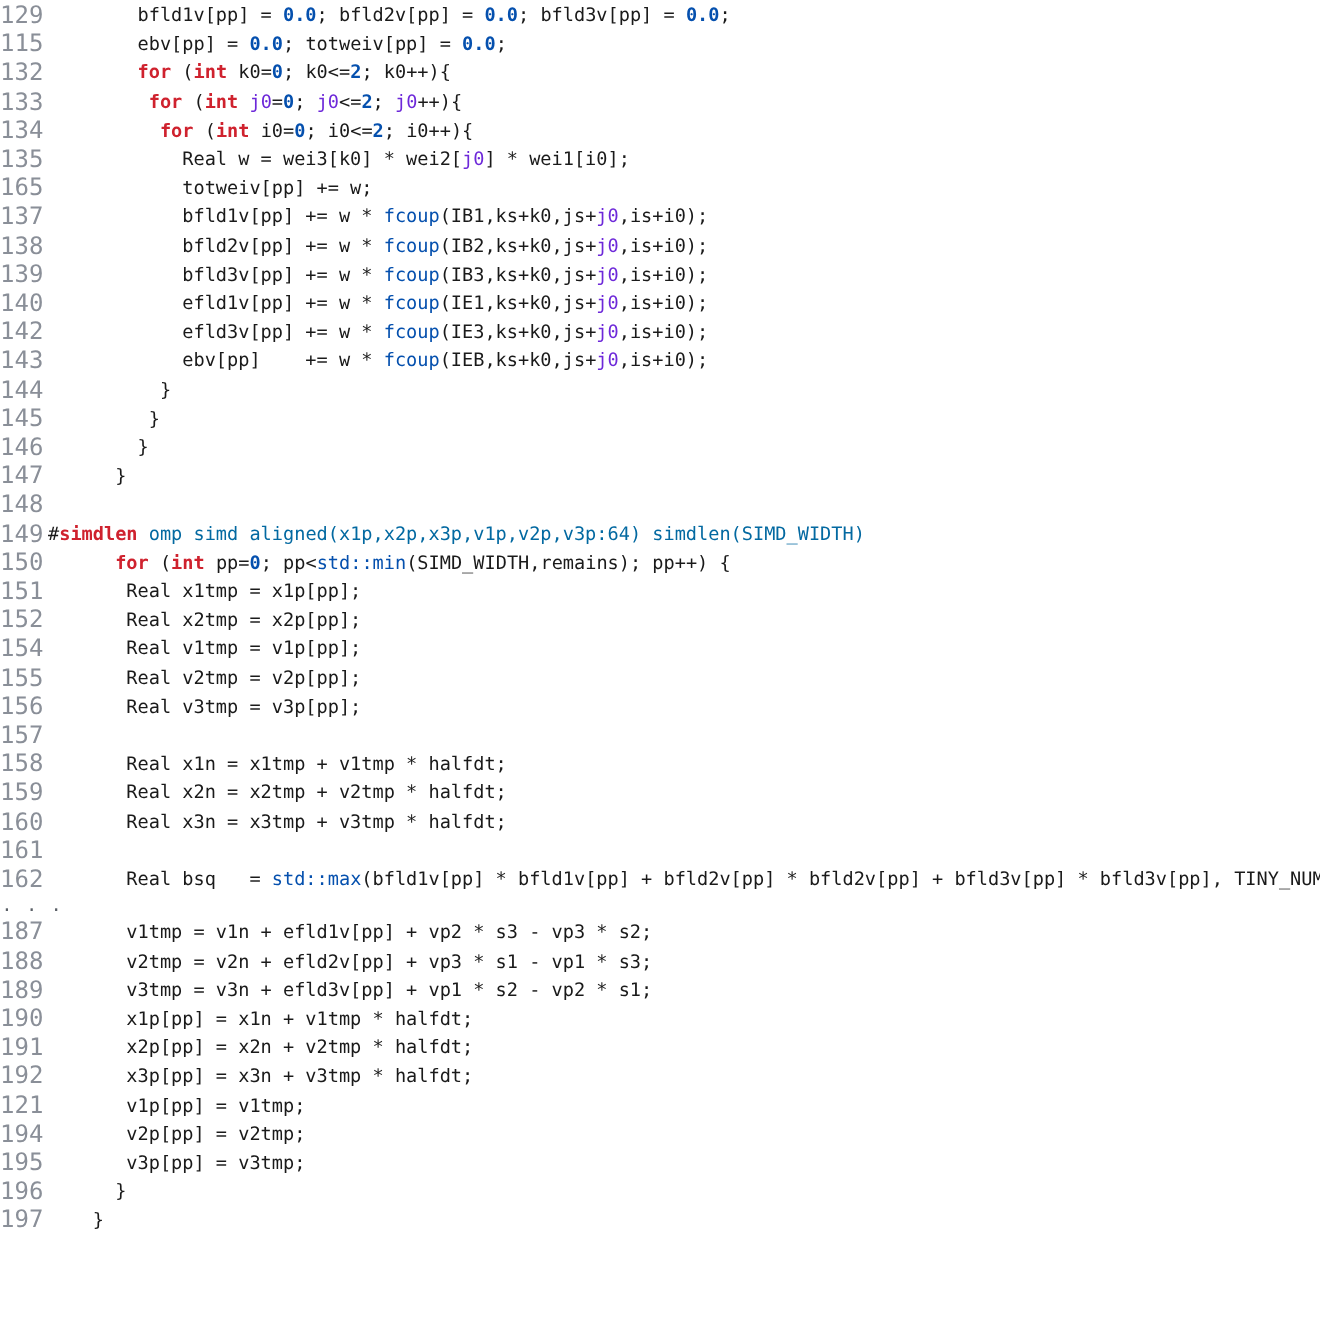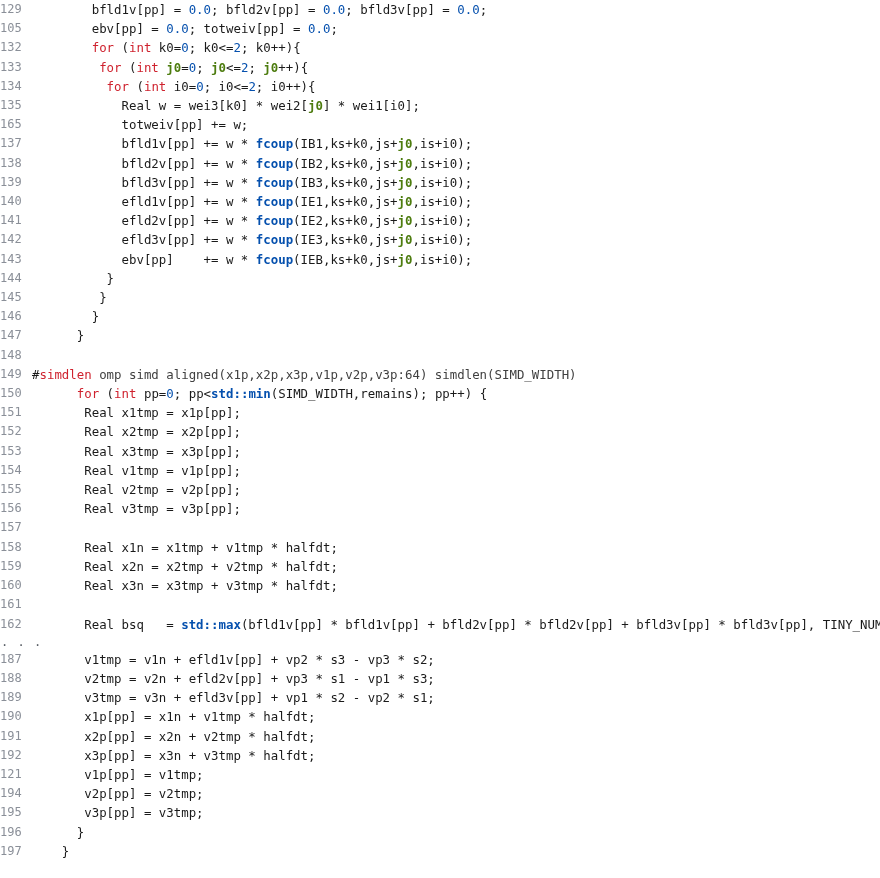--- a/index.html
+++ b/index.html
@@ -14,67 +14,65 @@
   }
   .code-block{padding:0 0 4px 0}
   .line{display:flex;white-space:pre}
   .gut{
     width:32px;
     flex:none;
     text-align:left;
     color:#8a8f98;
     padding-right:10px;
     user-select:none;
-    font-size:12px;
+    font-size:16px;
   }
   .src{flex:1}
   .ell-row{
     color:#5a5f66;
     padding-left:1px;
     font-size:12px;
     letter-spacing:1px;
     line-height:16px;
     height:16px;
   }
   
-  .kw{color:#cf222e;font-weight:400}    
-  .lit{color:#0550ae;font-weight:400}   
-  .hl{color:#4d7c0f;font-weight:700}    
-  .fn{color:#0550ae;font-weight:700}    
-  .pp{color:#404040}                    
+  .kw{color:#cf222e;font-weight:700}    
+  .lit{color:#0550ae;font-weight:700}   
+  .hl{color:#6d28d9;font-weight:400}    
+  .fn{color:#0550ae;font-weight:400}    
+  .pp{color:#0369a1}                    
 </style>
 </head>
 <body>
 
 <div class="code-block">
   <div id="seg1">
       <div class="line"><span class="gut">129</span><span class="src"><span>        bfld1v[pp] = </span><span class="lit">0.0</span><span>; bfld2v[pp] = </span><span class="lit">0.0</span><span>; bfld3v[pp] = </span><span class="lit">0.0</span><span>;</span></span></div>
-      <div class="line"><span class="gut">105</span><span class="src"><span>        ebv[pp] = </span><span class="lit">0.0</span><span>; totweiv[pp] = </span><span class="lit">0.0</span><span>;</span></span></div>
+      <div class="line"><span class="gut">115</span><span class="src"><span>        ebv[pp] = </span><span class="lit">0.0</span><span>; totweiv[pp] = </span><span class="lit">0.0</span><span>;</span></span></div>
       <div class="line"><span class="gut">132</span><span class="src"><span>        </span><span class="kw">for</span><span> (</span><span class="kw">int</span><span> k0=</span><span class="lit">0</span><span>; k0&lt;=</span><span class="lit">2</span><span>; k0++){</span></span></div>
       <div class="line"><span class="gut">133</span><span class="src"><span>         </span><span class="kw">for</span><span> (</span><span class="kw">int</span><span> </span><span class="hl">j0</span><span>=</span><span class="lit">0</span><span>; </span><span class="hl">j0</span><span>&lt;=</span><span class="lit">2</span><span>; </span><span class="hl">j0</span><span>++){</span></span></div>
       <div class="line"><span class="gut">134</span><span class="src"><span>          </span><span class="kw">for</span><span> (</span><span class="kw">int</span><span> i0=</span><span class="lit">0</span><span>; i0&lt;=</span><span class="lit">2</span><span>; i0++){</span></span></div>
       <div class="line"><span class="gut">135</span><span class="src"><span>            Real w = wei3[k0] * wei2[</span><span class="hl">j0</span><span>] * wei1[i0];</span></span></div>
       <div class="line"><span class="gut">165</span><span class="src"><span>            totweiv[pp] += w;</span></span></div>
       <div class="line"><span class="gut">137</span><span class="src"><span>            bfld1v[pp] += w * </span><span class="fn">fcoup</span><span>(IB1,ks+k0,js+</span><span class="hl">j0</span><span>,is+i0);</span></span></div>
       <div class="line"><span class="gut">138</span><span class="src"><span>            bfld2v[pp] += w * </span><span class="fn">fcoup</span><span>(IB2,ks+k0,js+</span><span class="hl">j0</span><span>,is+i0);</span></span></div>
       <div class="line"><span class="gut">139</span><span class="src"><span>            bfld3v[pp] += w * </span><span class="fn">fcoup</span><span>(IB3,ks+k0,js+</span><span class="hl">j0</span><span>,is+i0);</span></span></div>
       <div class="line"><span class="gut">140</span><span class="src"><span>            efld1v[pp] += w * </span><span class="fn">fcoup</span><span>(IE1,ks+k0,js+</span><span class="hl">j0</span><span>,is+i0);</span></span></div>
-      <div class="line"><span class="gut">141</span><span class="src"><span>            efld2v[pp] += w * </span><span class="fn">fcoup</span><span>(IE2,ks+k0,js+</span><span class="hl">j0</span><span>,is+i0);</span></span></div>
       <div class="line"><span class="gut">142</span><span class="src"><span>            efld3v[pp] += w * </span><span class="fn">fcoup</span><span>(IE3,ks+k0,js+</span><span class="hl">j0</span><span>,is+i0);</span></span></div>
       <div class="line"><span class="gut">143</span><span class="src"><span>            ebv[pp]    += w * </span><span class="fn">fcoup</span><span>(IEB,ks+k0,js+</span><span class="hl">j0</span><span>,is+i0);</span></span></div>
       <div class="line"><span class="gut">144</span><span class="src"><span>          }</span></span></div>
       <div class="line"><span class="gut">145</span><span class="src"><span>         }</span></span></div>
       <div class="line"><span class="gut">146</span><span class="src"><span>        }</span></span></div>
       <div class="line"><span class="gut">147</span><span class="src"><span>      }</span></span></div>
       <div class="line"><span class="gut">148</span><span class="src"><span></span></span></div>
       <div class="line"><span class="gut">149</span><span class="src"><span>#</span><span class="kw">simdlen</span><span class="pp"> omp simd aligned(x1p,x2p,x3p,v1p,v2p,v3p:64) simdlen(SIMD_WIDTH)</span></span></div>
       <div class="line"><span class="gut">150</span><span class="src"><span>      </span><span class="kw">for</span><span> (</span><span class="kw">int</span><span> pp=</span><span class="lit">0</span><span>; pp&lt;</span><span class="fn">std::min</span><span>(SIMD_WIDTH,remains); pp++) {</span></span></div>
       <div class="line"><span class="gut">151</span><span class="src"><span>       Real x1tmp = x1p[pp];</span></span></div>
       <div class="line"><span class="gut">152</span><span class="src"><span>       Real x2tmp = x2p[pp];</span></span></div>
-      <div class="line"><span class="gut">153</span><span class="src"><span>       Real x3tmp = x3p[pp];</span></span></div>
       <div class="line"><span class="gut">154</span><span class="src"><span>       Real v1tmp = v1p[pp];</span></span></div>
       <div class="line"><span class="gut">155</span><span class="src"><span>       Real v2tmp = v2p[pp];</span></span></div>
       <div class="line"><span class="gut">156</span><span class="src"><span>       Real v3tmp = v3p[pp];</span></span></div>
       <div class="line"><span class="gut">157</span><span class="src"><span></span></span></div>
       <div class="line"><span class="gut">158</span><span class="src"><span>       Real x1n = x1tmp + v1tmp * halfdt;</span></span></div>
       <div class="line"><span class="gut">159</span><span class="src"><span>       Real x2n = x2tmp + v2tmp * halfdt;</span></span></div>
       <div class="line"><span class="gut">160</span><span class="src"><span>       Real x3n = x3tmp + v3tmp * halfdt;</span></span></div>
       <div class="line"><span class="gut">161</span><span class="src"><span></span></span></div>
       <div class="line"><span class="gut">162</span><span class="src"><span>       Real bsq   = </span><span class="fn">std::max</span><span>(bfld1v[pp] * bfld1v[pp] + bfld2v[pp] * bfld2v[pp] + bfld3v[pp] * bfld3v[pp], TINY_NUMBER);</span></span></div>
     </div>

